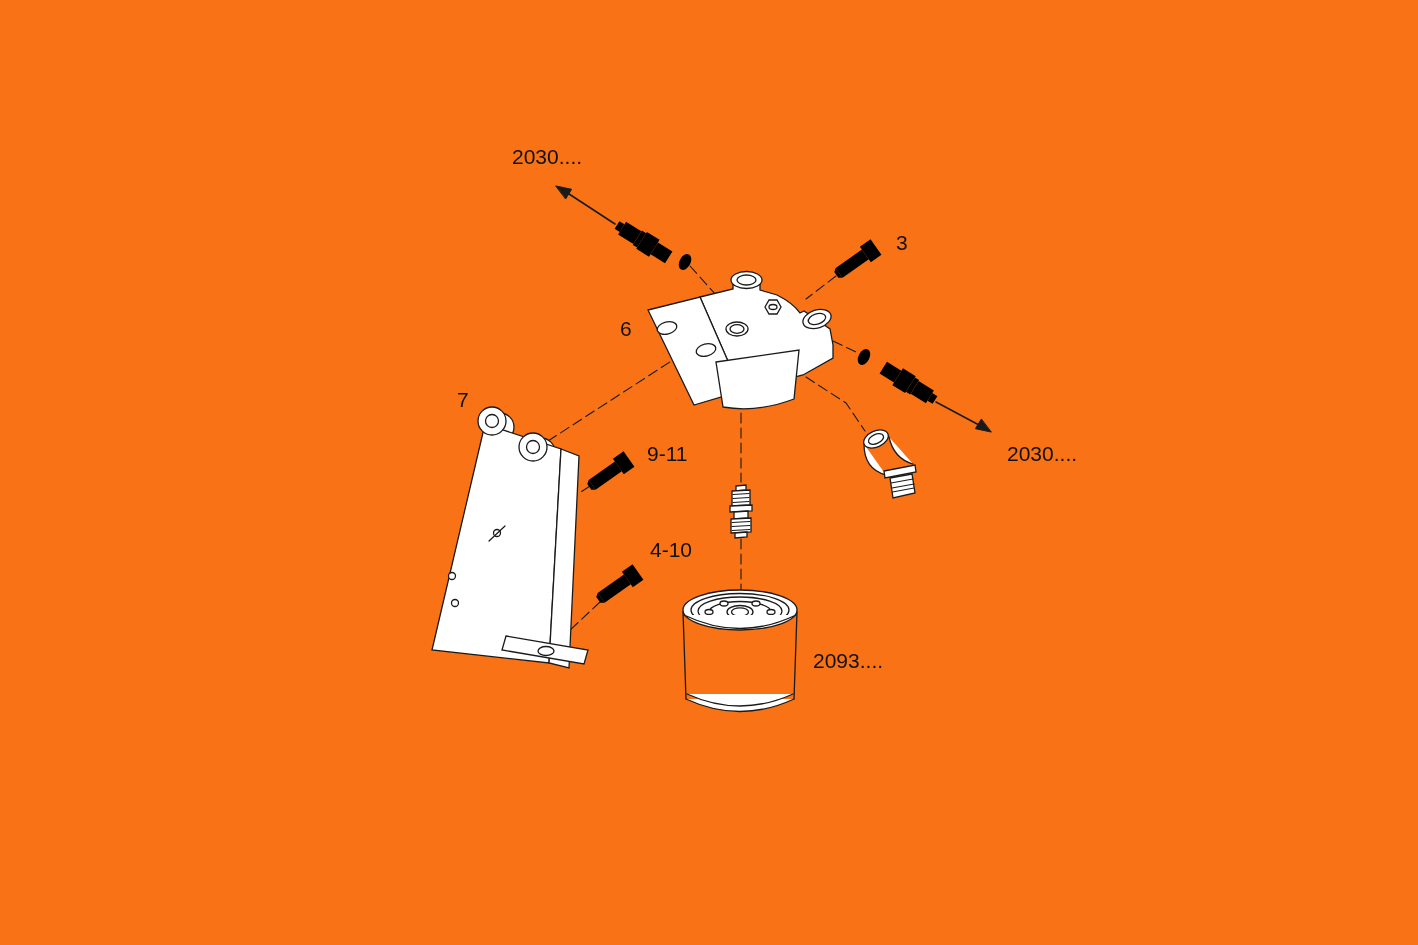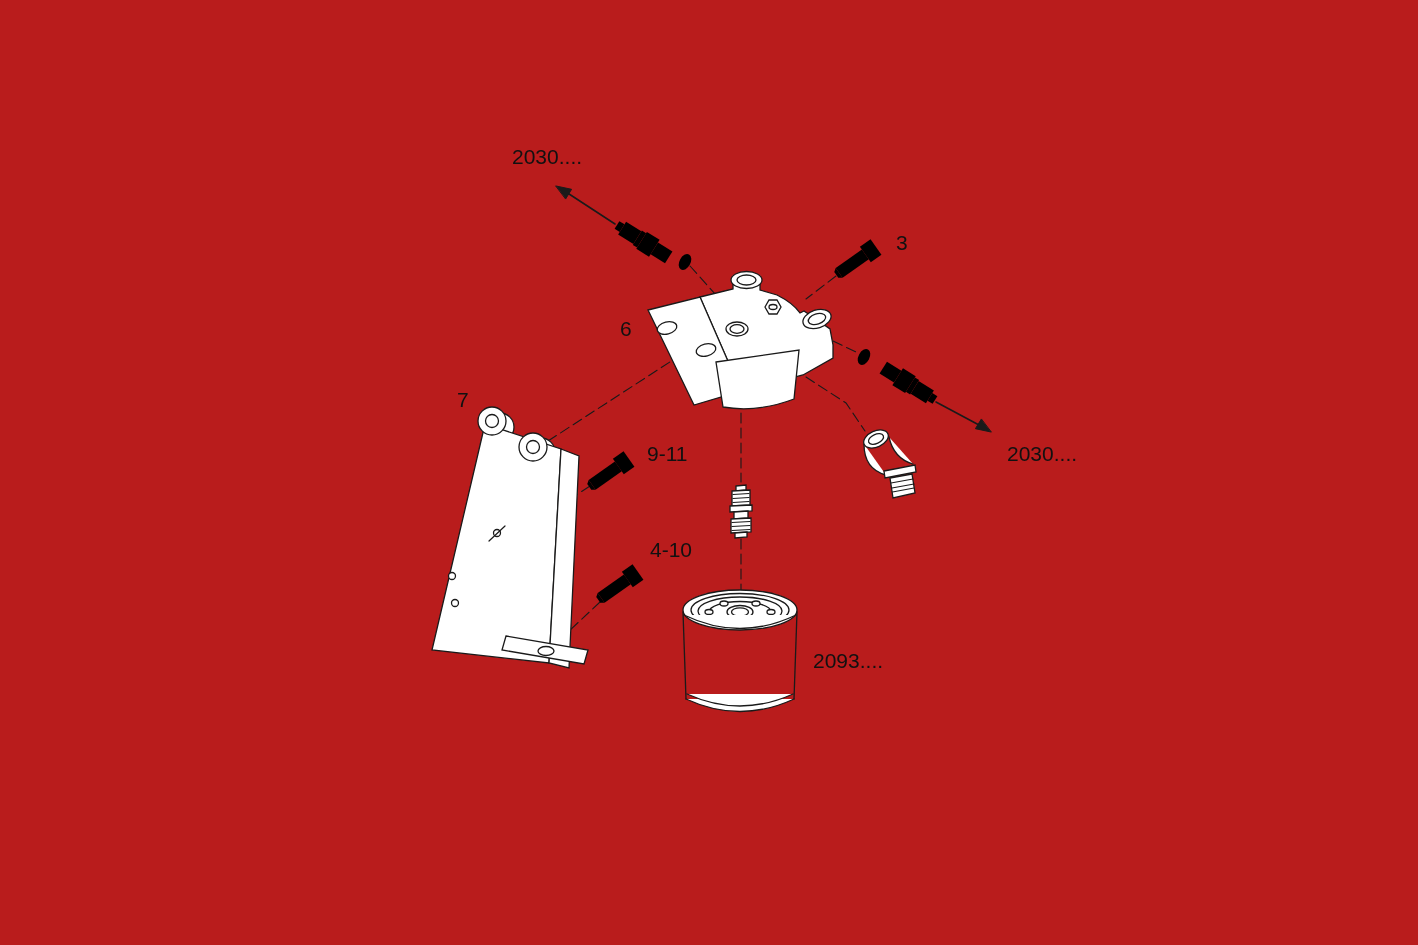--- a/index.html
+++ b/index.html
@@ -1,20 +1,20 @@
 <!DOCTYPE html>
 <html><head>
 <meta charset="utf-8">
 <style>
   html, body { margin: 0; padding: 0; background: #ffffff; }
   .page {
     position: relative;
     width: 1418px;
     height: 945px;
-    background: #b91c1c;
+    background: #f97316;
     overflow: hidden;
     font-family: "Liberation Sans", sans-serif;
   }
   svg.diagram {
     position: absolute;
     inset: 0;
     stroke-linecap: round;
   }
   svg.diagram .solidpart path,
   svg.diagram .solidpart ellipse,

